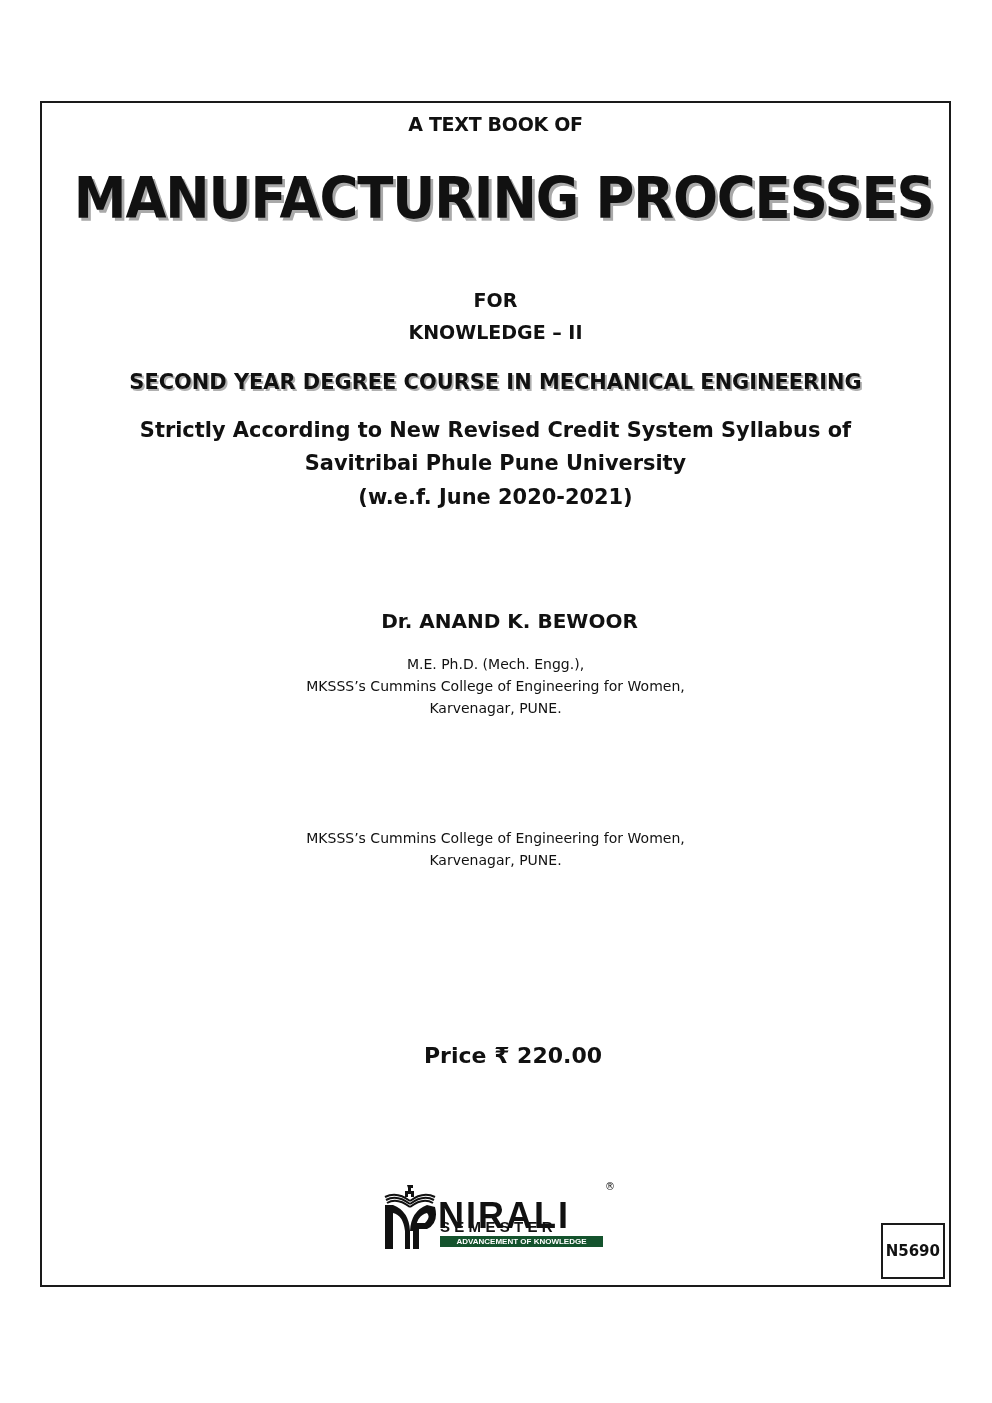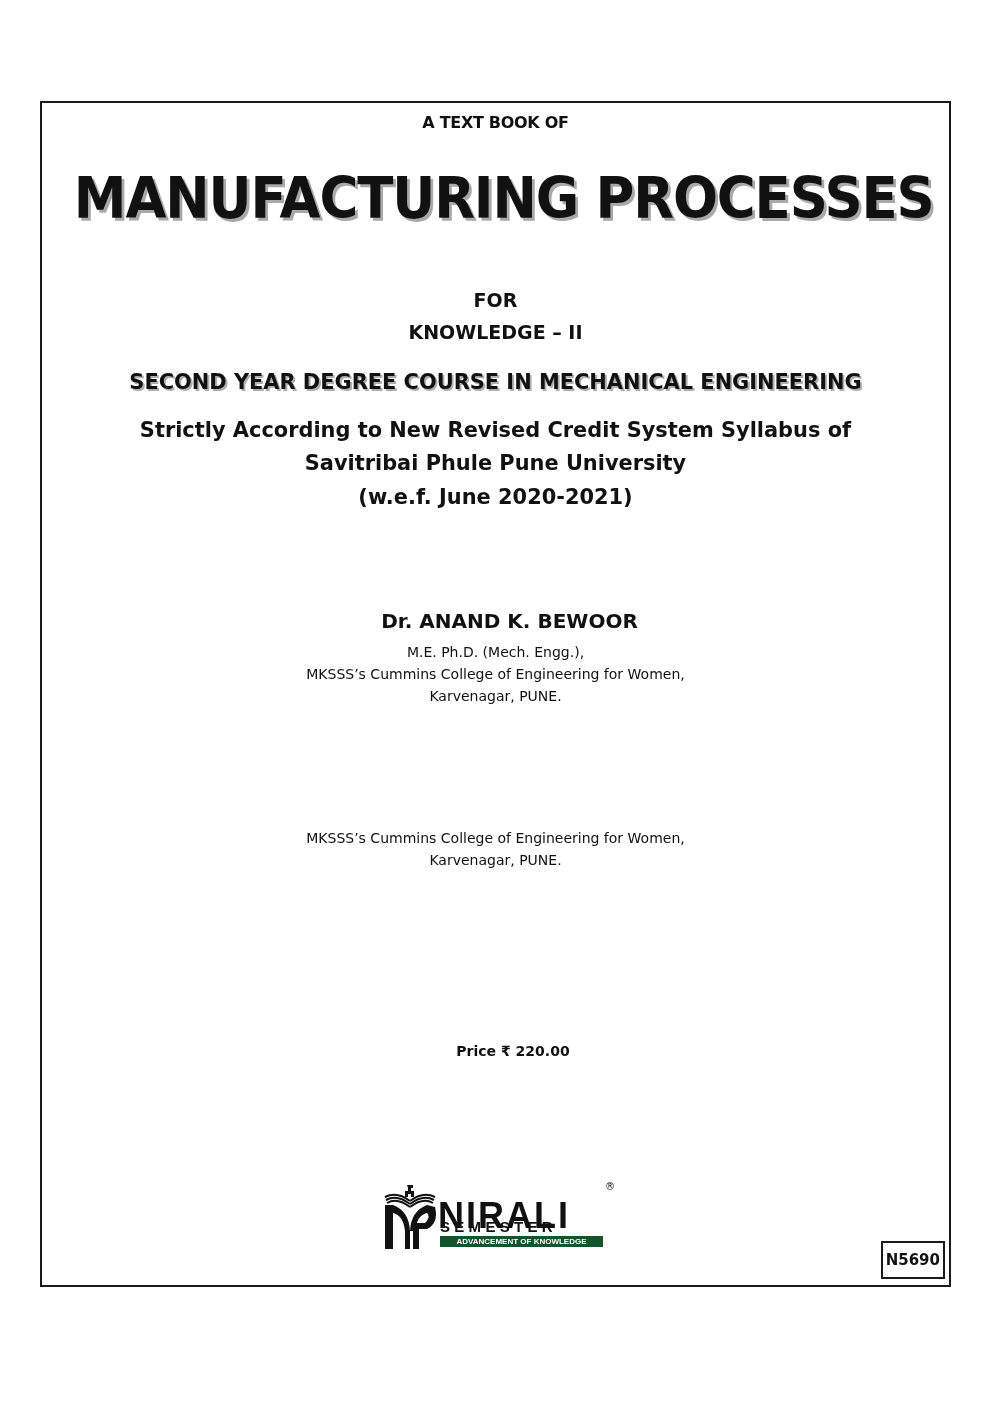--- a/index.html
+++ b/index.html
@@ -2,46 +2,46 @@
 <html><head>
 <meta charset="utf-8">
 <style>
   html, body { margin: 0; padding: 0; background: #ffffff; }
   body { width: 992px; height: 1403px; position: relative; overflow: hidden;
          font-family: "DejaVu Sans", "Liberation Sans", sans-serif; color: #111; }
   .frame { position: absolute; left: 40px; top: 101px; width: 907px; height: 1182px;
            border: 2px solid #1a1a1a; }
   .c { position: absolute; left: 0; right: 0; text-align: center; white-space: nowrap; }
   .b { font-weight: bold; }
-  .prefix { top: 10px; font-size: 16px; letter-spacing: -0.3px; }
+  .prefix { top: 10px; font-size: 19px; letter-spacing: -0.3px; }
   .title { top: 62px; font-size: 57px; font-weight: bold; letter-spacing: -1.2px;
            text-shadow: 3px 3px 0 #a9a9a9; font-family: "DejaVu Sans", sans-serif;
            transform: scaleX(0.93); transform-origin: center; }
   .for { top: 186px; font-size: 19px; }
   .sem { top: 218px; font-size: 19px; }
   .course { top: 266px; font-size: 22px; text-shadow: 2px 2px 0 #b0b0b0;
             transform: scaleX(0.95); transform-origin: center; }
   .syl { font-size: 22px; transform: scaleX(0.95); transform-origin: center; }
   .syl1 { top: 314px; } .syl2 { top: 347px; } .syl3 { top: 381px; }
   .author { font-size: 20px; }
   .det { font-size: 14px; line-height: 22px; }
-  .a1 { top: 506px; padding-left: 28px; } .a1d { top: 538px; }
+  .a1 { top: 506px; padding-left: 28px; } .a1d { top: 550px; }
   .a2 { top: 692px; } .a2d { top: 724px; }
-  .price { top: 940px; font-size: 14px; margin-left: 35px; }
+  .price { top: 940px; font-size: 22px; margin-left: 35px; }
   .logo { position: absolute; left: 341px; top: 1078px; width: 230px; height: 70px; }
   .logo-word { position: absolute; left: 55px; top: 14px; font-size: 36px; font-weight: bold;
                letter-spacing: 2px; color: #111; font-family: "Liberation Sans", sans-serif; }
   .logo-sub { position: absolute; left: 57px; top: 37px; font-size: 15px; font-weight: bold;
               letter-spacing: 4.3px; color: #111; font-family: "Liberation Sans", sans-serif; }
   .logo-tag { position: absolute; left: 57px; top: 55px; width: 163px; height: 11px;
               background: #14532d; color: #fff; font-size: 8px; font-weight: bold; line-height: 11px;
               text-align: center; font-family: "Liberation Sans", sans-serif; }
   .logo-reg { position: absolute; left: 222px; top: 0px; font-size: 10px; }
   .code { position: absolute; right: 4px; bottom: 6px; border: 2px solid #1a1a1a;
-          padding: 7px 3px; font-size: 15px; font-weight: bold; line-height: 20px; }
+          padding: 16px 3px; font-size: 15px; font-weight: bold; line-height: 20px; }
 </style>
 </head>
 <body>
 
 <div class="frame">
   <div class="c b prefix">A TEXT BOOK OF</div>
   <div class="c title">MANUFACTURING PROCESSES</div>
   <div class="c b for">FOR</div>
   <div class="c b sem">KNOWLEDGE – II</div>
   <div class="c b course">SECOND YEAR DEGREE COURSE IN MECHANICAL ENGINEERING</div>

